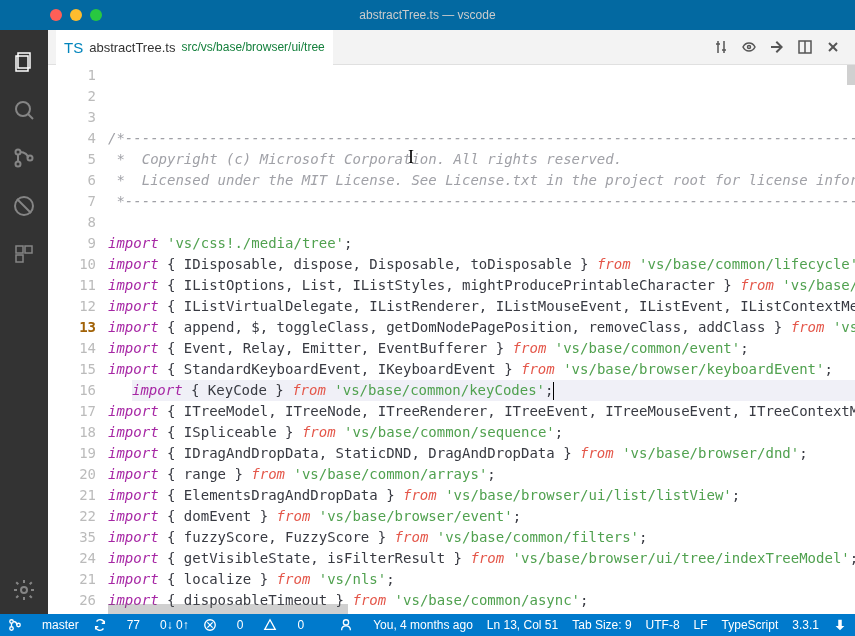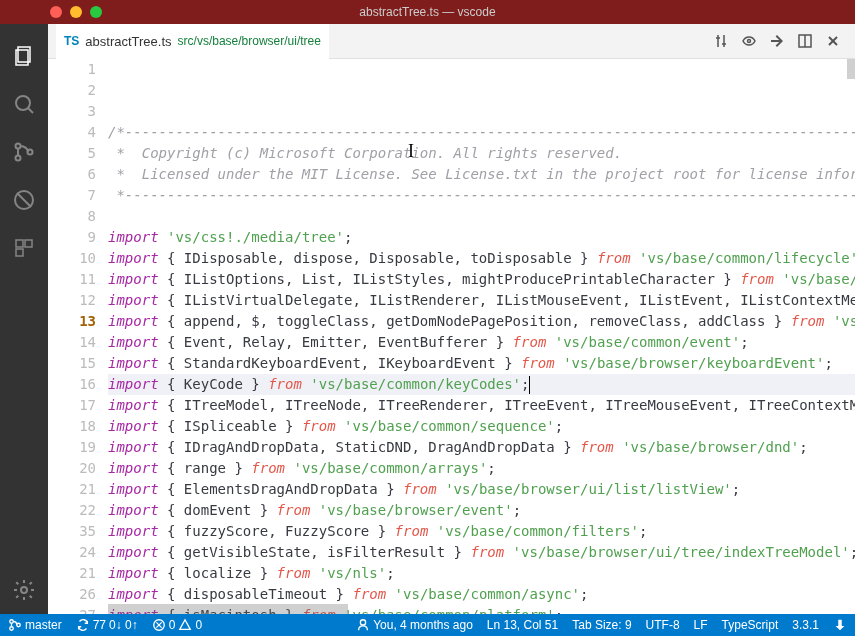--- a/index.html
+++ b/index.html
@@ -5,22 +5,22 @@
 * { margin: 0; padding: 0; box-sizing: border-box; }
 body {
   width: 855px; height: 636px;
   background: #fff;
   font-family: -apple-system, BlinkMacSystemFont, "Segoe UI", sans-serif;
   font-size: 13px;
   overflow: hidden;
   display: flex; flex-direction: column;
 }
 .titlebar {
-  height: 24px;
-  background: #7f1d1d;
+  height: 30px;
+  background: #0369a1;
   display: flex; align-items: center;
   position: relative;
   padding-left: 40px;
 }
 .traffic-lights { display: flex; gap: 8px; padding-left: 10px; }
 .traffic-lights .dot { width: 12px; height: 12px; border-radius: 50%; }
 .dot.red { background: #ff5f57; }
 .dot.yellow { background: #febc2e; }
 .dot.green { background: #28c840; }
 .title-text {
@@ -47,21 +47,21 @@
   border-bottom: 1px solid #e0e0e0;
   padding: 0 8px;
 }
 .tab {
   display: flex; align-items: center; gap: 6px;
   padding: 0 8px; height: 35px;
   background: #fff;
   font-size: 13px;
 }
 .ts-badge {
-  color: #0184bc; font-weight: bold; font-size: 12px;
+  color: #0184bc; font-weight: normal; font-size: 15px;
 }
 .tab .filename { color: #333; }
 .tab .path { color: #15803d; font-size: 12px; }
 .tabbar .tab-spacer { flex: 1; }
 .tabbar .action { width: 28px; color: #555; cursor: pointer; display:flex; justify-content:center; }
 .editor {
   flex: 1; display: flex; min-height: 0;
   font-family: "SF Mono", Menlo, Consolas, monospace;
   font-size: 14px; line-height: 21px;
   position: relative;
@@ -72,21 +72,21 @@
   color: #bbb; user-select: none;
 }
 .gutter .ln { height: 21px; }
 .gutter .ln.current { color: #a16207; font-weight: 700; }
 .code {
   flex: 1; white-space: pre; color: #383a42;
   overflow: hidden;
   position: relative;
 }
 .code .line { height: 21px; }
-.code .line.current { background: #f0f0f7; }
+.code .line.current { background: #f0f0f7; margin-left: 24px; }
 .scrollbar-h {
   position: absolute; bottom: 0; left: 60px; right: 0; height: 10px;
   background: transparent;
 }
 .scrollbar-h .thumb {
   position: absolute; left: 0; width: 240px; height: 10px;
   background: rgba(100,100,100,0.3);
 }
 .minimap-indicator {
   position: absolute; top: 0; right: 0; width: 8px; height: 20px;
@@ -105,21 +105,21 @@
   left: 300px; top: 82px;
   font-size: 18px; color: #000;
   font-family: serif;
   pointer-events: none;
 }
 .statusbar {
   height: 22px; background: #007acc; color: #fff;
   display: flex; align-items: center;
   font-size: 12px; padding: 0 8px; gap: 14px;
 }
-.statusbar .sb-item { display: flex; align-items: center; gap: 3px; cursor: pointer; }
+.statusbar .sb-item { display: flex; align-items: center; gap: 20px; cursor: pointer; }
 .statusbar .sb-spacer { flex: 1; }
 svg { display: block; }
 </style>
 </head>
 <body>
 
 <div class="titlebar">
   <div class="traffic-lights">
     <div class="dot red"></div>
     <div class="dot yellow"></div>

